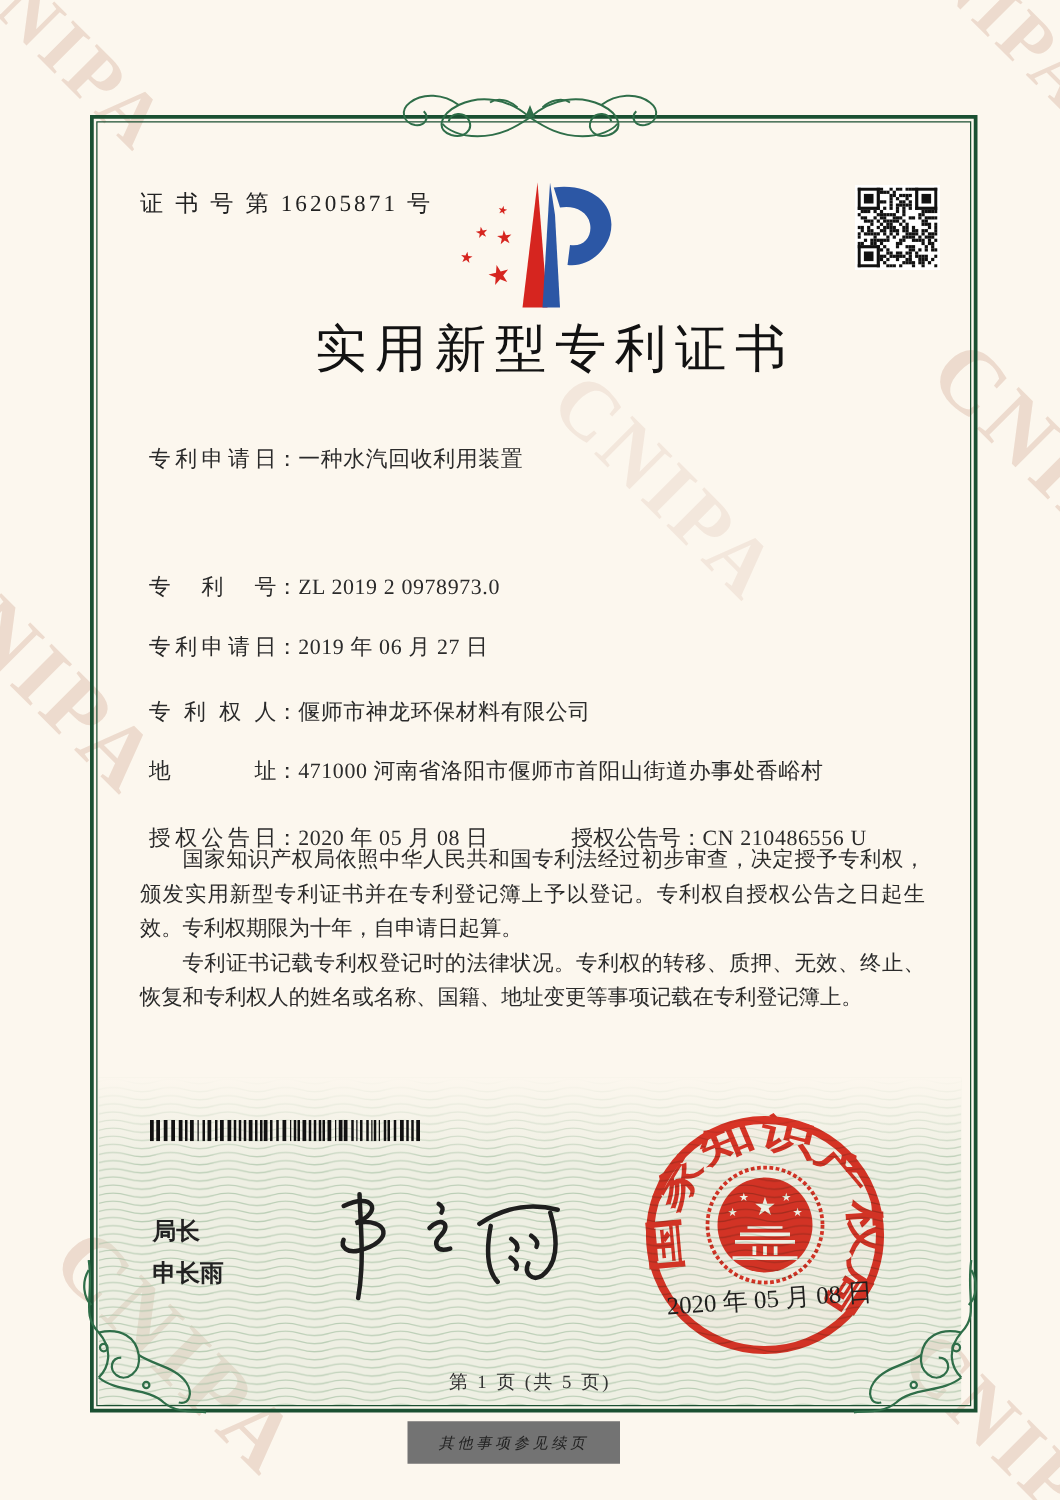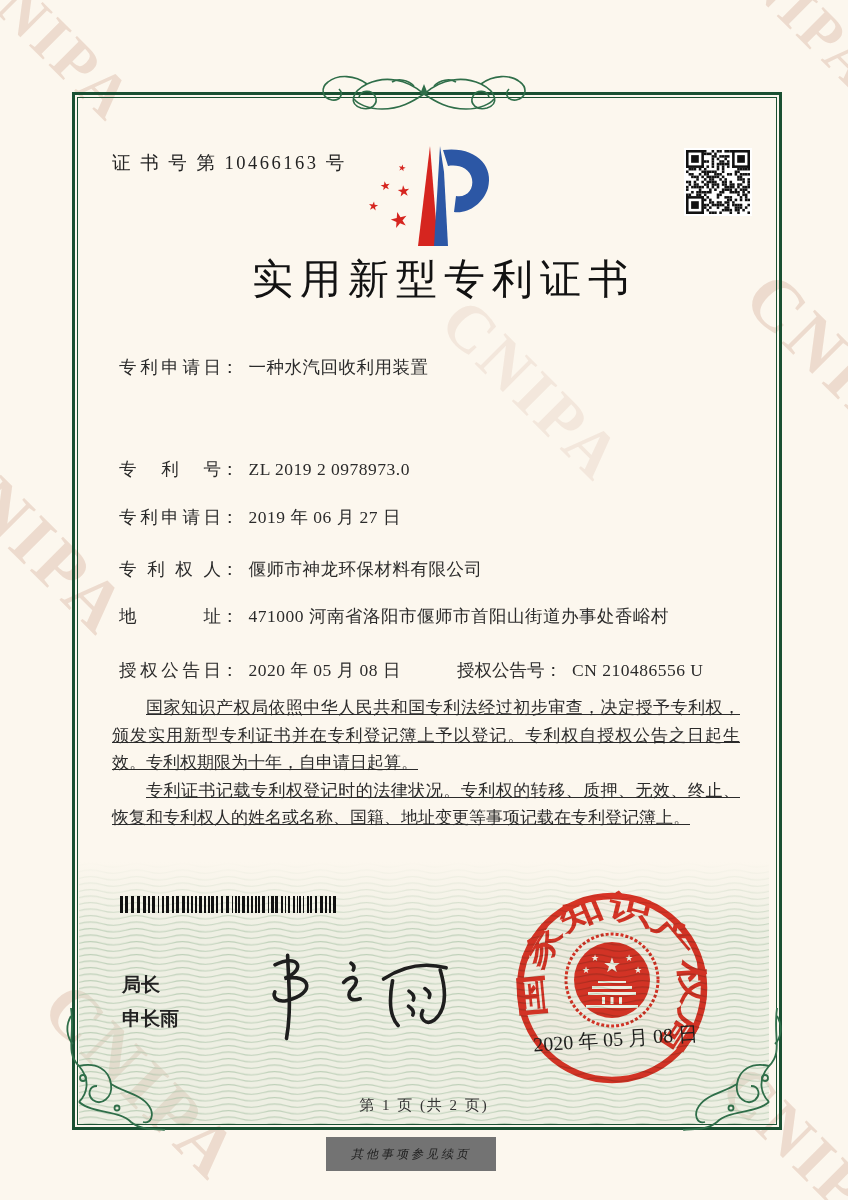--- a/index.html
+++ b/index.html
@@ -36,24 +36,24 @@
   .logo .star{ position:absolute; color:#d6251f; line-height:1; }
   .title{
     position:absolute; left:0; top:252px; width:100%; text-align:center;
     font-size:41px; font-weight:normal; letter-spacing:7px; color:#121212;padding-left:20px;
   }
   .qr{ position:absolute; left:684px; top:148px; width:64px; height:64px; background:#fff; padding:2px; }
   
   .field-row{ position:absolute; left:119px; width:660px; font-size:17.5px; white-space:nowrap; }
   .f-label{ display:inline-block; width:102px; text-align:justify; text-align-last:justify; vertical-align:bottom; }
   .f-colon{ display:inline-block; }
-  .f-value{ margin-left:10px; letter-spacing:0.5px; }
+  .f-value{ margin-left:0; letter-spacing:0.5px; }
   .grant-second{ position:absolute; left:338px; top:0; }
   
-  .body-text{ position:absolute; left:112px; top:694px; width:628px; font-size:17px; line-height:27.5px; text-align:justify;text-decoration:underline; }
+  .body-text{ position:absolute; left:112px; top:674px; width:628px; font-size:17px; line-height:27.5px; text-align:justify; }
   .body-text p{ margin:0; text-indent:2em; }
   
   .barcode{ position:absolute; left:120px; top:896px; width:218px; height:17px; }
   .signer-title{ position:absolute; left:122px; top:972px; font-family:"Liberation Sans","DejaVu Sans",sans-serif; font-weight:bold; font-size:19px; color:#222; }
   .signer-name{ position:absolute; left:122px; top:1006px; font-family:"Liberation Sans","DejaVu Sans",sans-serif; font-weight:bold; font-size:19px; color:#222;text-align:right; }
   .signature{ position:absolute; left:248px; top:946px; transform:rotate(-2deg); }
   .seal{ position:absolute; left:512px; top:888px; opacity:0.95; mix-blend-mode:multiply; }
   .page-info{ position:absolute; left:0; top:1096px; width:848px; text-align:center; font-size:15px; letter-spacing:2px; color:#333; }
   .footer-note{
     position:absolute; left:326px; top:1137px; width:170px; height:34px;
@@ -125,21 +125,21 @@
       <path d="M16,0 C20,30 10,44 24,58 C36,72 32,86 24,94"></path>
       <path d="M24,58 C42,54 54,62 56,76 C58,90 46,98 38,92 C32,87 34,78 42,78"></path>
       <path d="M24,94 C38,106 64,102 76,114 C88,124 104,120 110,122"></path>
       <path d="M56,76 C68,84 86,86 94,98 C100,107 96,116 88,114"></path>
       <path d="M16,8 C10,18 12,30 18,36"></path>
       <circle cx="28" cy="70" r="3"></circle>
       <circle cx="62" cy="100" r="2.5"></circle>
     </g>
   </svg>
 
-  <div class="cert-no">证 书 号 第 10466163 号</div>
+  <div class="cert-no">证 书 号 第 16205871 号</div>
 
   <div class="logo">
     <span class="star" style="left:50px; top:30px; font-size:9px;  transform:rotate(12deg);">★</span>
     <span class="star" style="left:32px; top:46px; font-size:12px; transform:rotate(-10deg);">★</span>
     <span class="star" style="left:20px; top:66px; font-size:12px; transform:rotate(8deg);">★</span>
     <span class="star" style="left:49px; top:50px; font-size:15px; transform:rotate(-6deg);">★</span>
     <span class="star" style="left:42px; top:76px; font-size:21px; transform:rotate(-14deg);">★</span>
     <svg style="position:absolute; left:62px; top:8px;" width="92" height="110" viewBox="0 0 92 110">
       <polygon points="20,4 8,104 28,104" fill="#d6251f"></polygon>
       <polygon points="30,4 24,104 38,104 34,30" fill="#2c57a5"></polygon>
@@ -528,17 +528,17 @@
         <rect x="-24" y="12" width="48" height="3"></rect>
         <rect x="-10" y="17" width="3" height="7"></rect>
         <rect x="-1.5" y="17" width="3" height="7"></rect>
         <rect x="7" y="17" width="3" height="7"></rect>
         <rect x="-26" y="25" width="52" height="3"></rect>
       </g>
     </g>
     <text y="58" x="0" text-anchor="middle" font-size="20" fill="#161616" transform="rotate(-4)" font-family="'Liberation Serif','DejaVu Serif',serif">2020 年 05 月 08 日</text>
   </svg>
 
-  <div class="page-info">第 1 页 (共 2 页)</div>
+  <div class="page-info">第 1 页 (共 5 页)</div>
 
   <div class="footer-note">其他事项参见续页</div>
 
 </div>
 
 </body></html>

